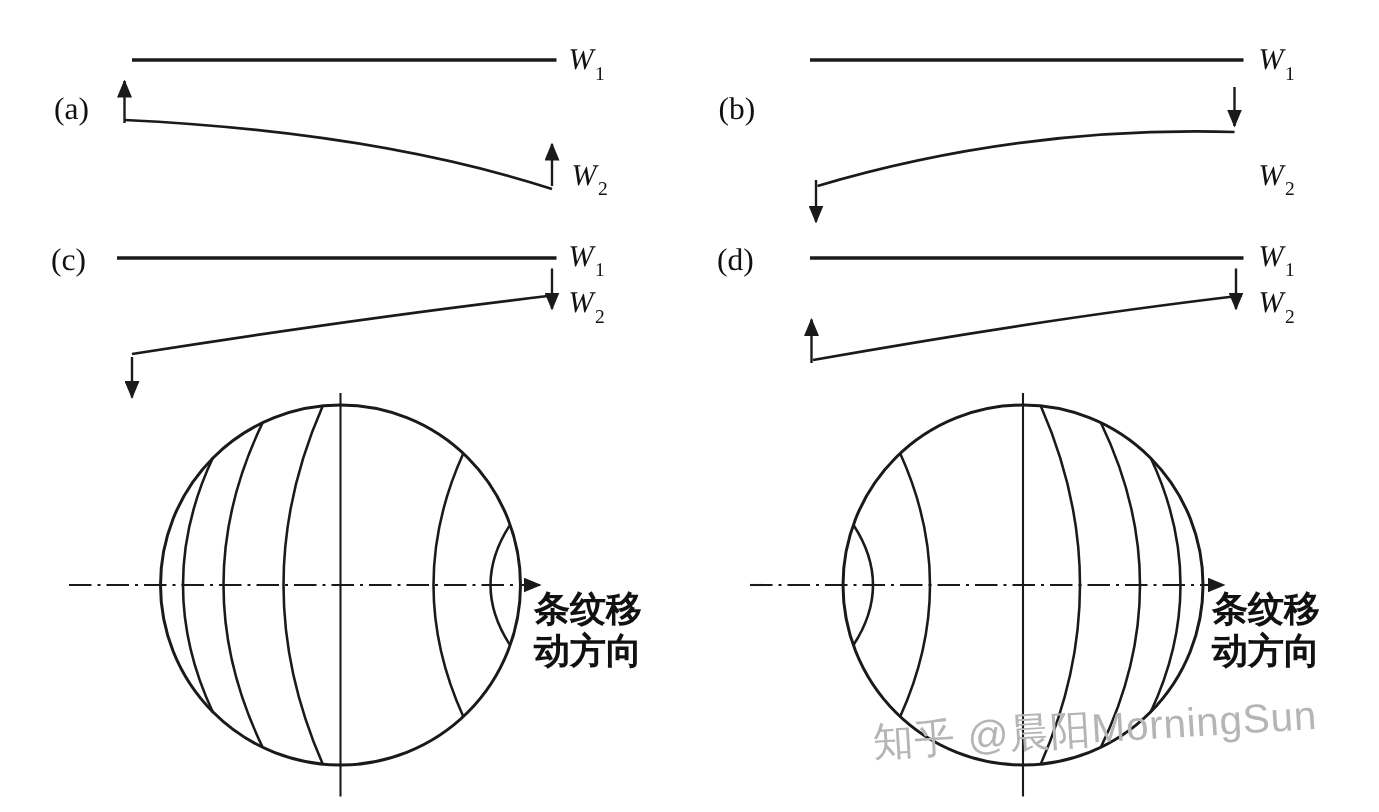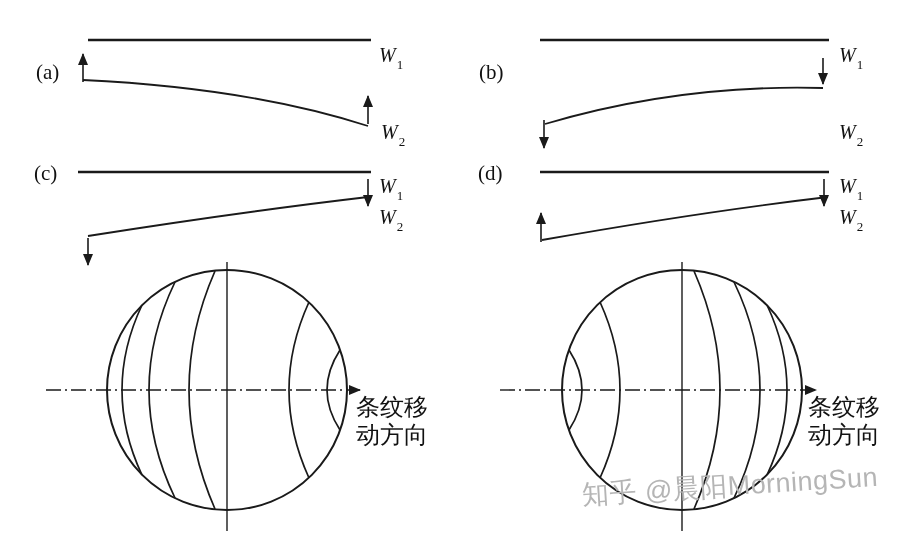--- a/index.html
+++ b/index.html
@@ -21,30 +21,29 @@
   .panel-letter{
     position:absolute;
     font-family:"Liberation Serif",serif;
     font-size:21px;color:#111;
   }
   .wlabel{
     position:absolute;
     font-family:"Liberation Serif",serif;
     font-style:italic;font-size:20px;color:#111;
     white-space:nowrap;
-    margin-top:15px;
   }
   .wlabel sub{
     font-style:normal;font-size:13px;
     position:relative;top:2px;left:1px;
   }
   .dir-label{
     position:absolute;
     font-family:"Liberation Sans",sans-serif;
-    font-size:24px;font-weight:400;line-height:1.16;
+    font-size:24px;font-weight:700;line-height:1.16;
     color:#111;white-space:nowrap;
   }
   .watermark{
     position:absolute;left:582px;top:477px;
     font-family:"Liberation Sans",sans-serif;
     font-size:27px;letter-spacing:.5px;
     color:#b5b5b5;
     transform:rotate(-3.5deg);
     transform-origin:left center;
     white-space:nowrap;

